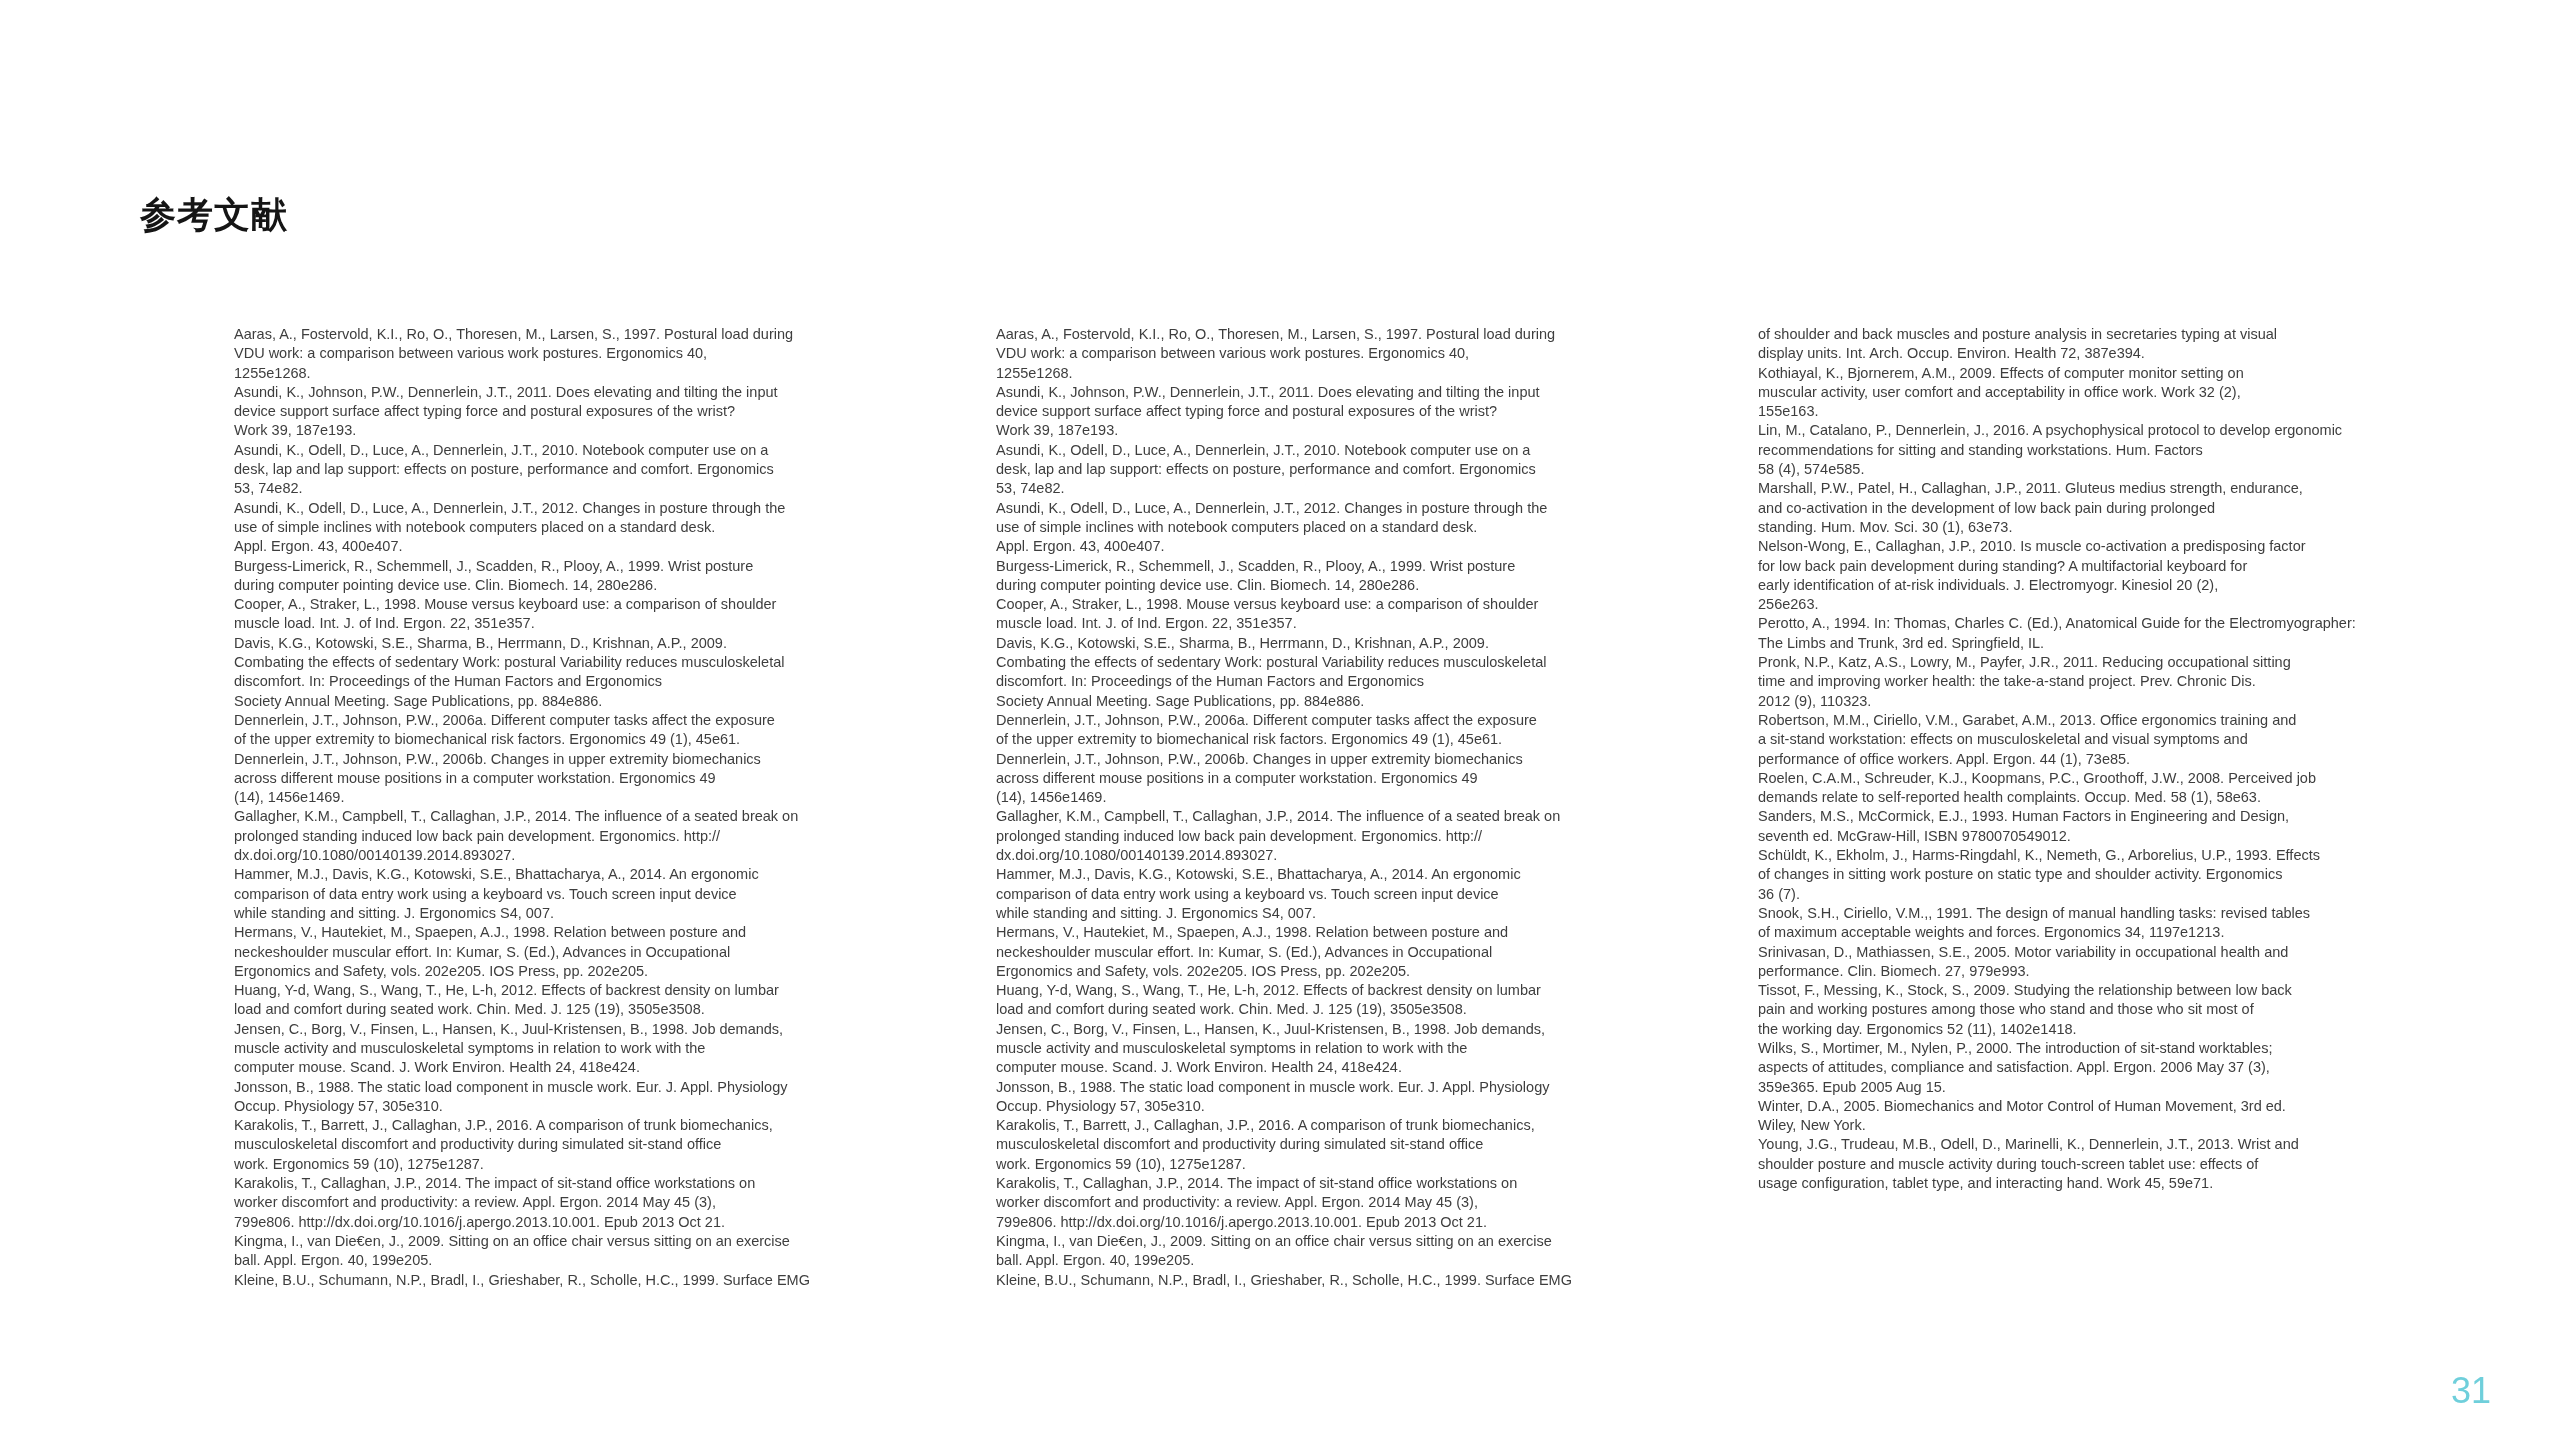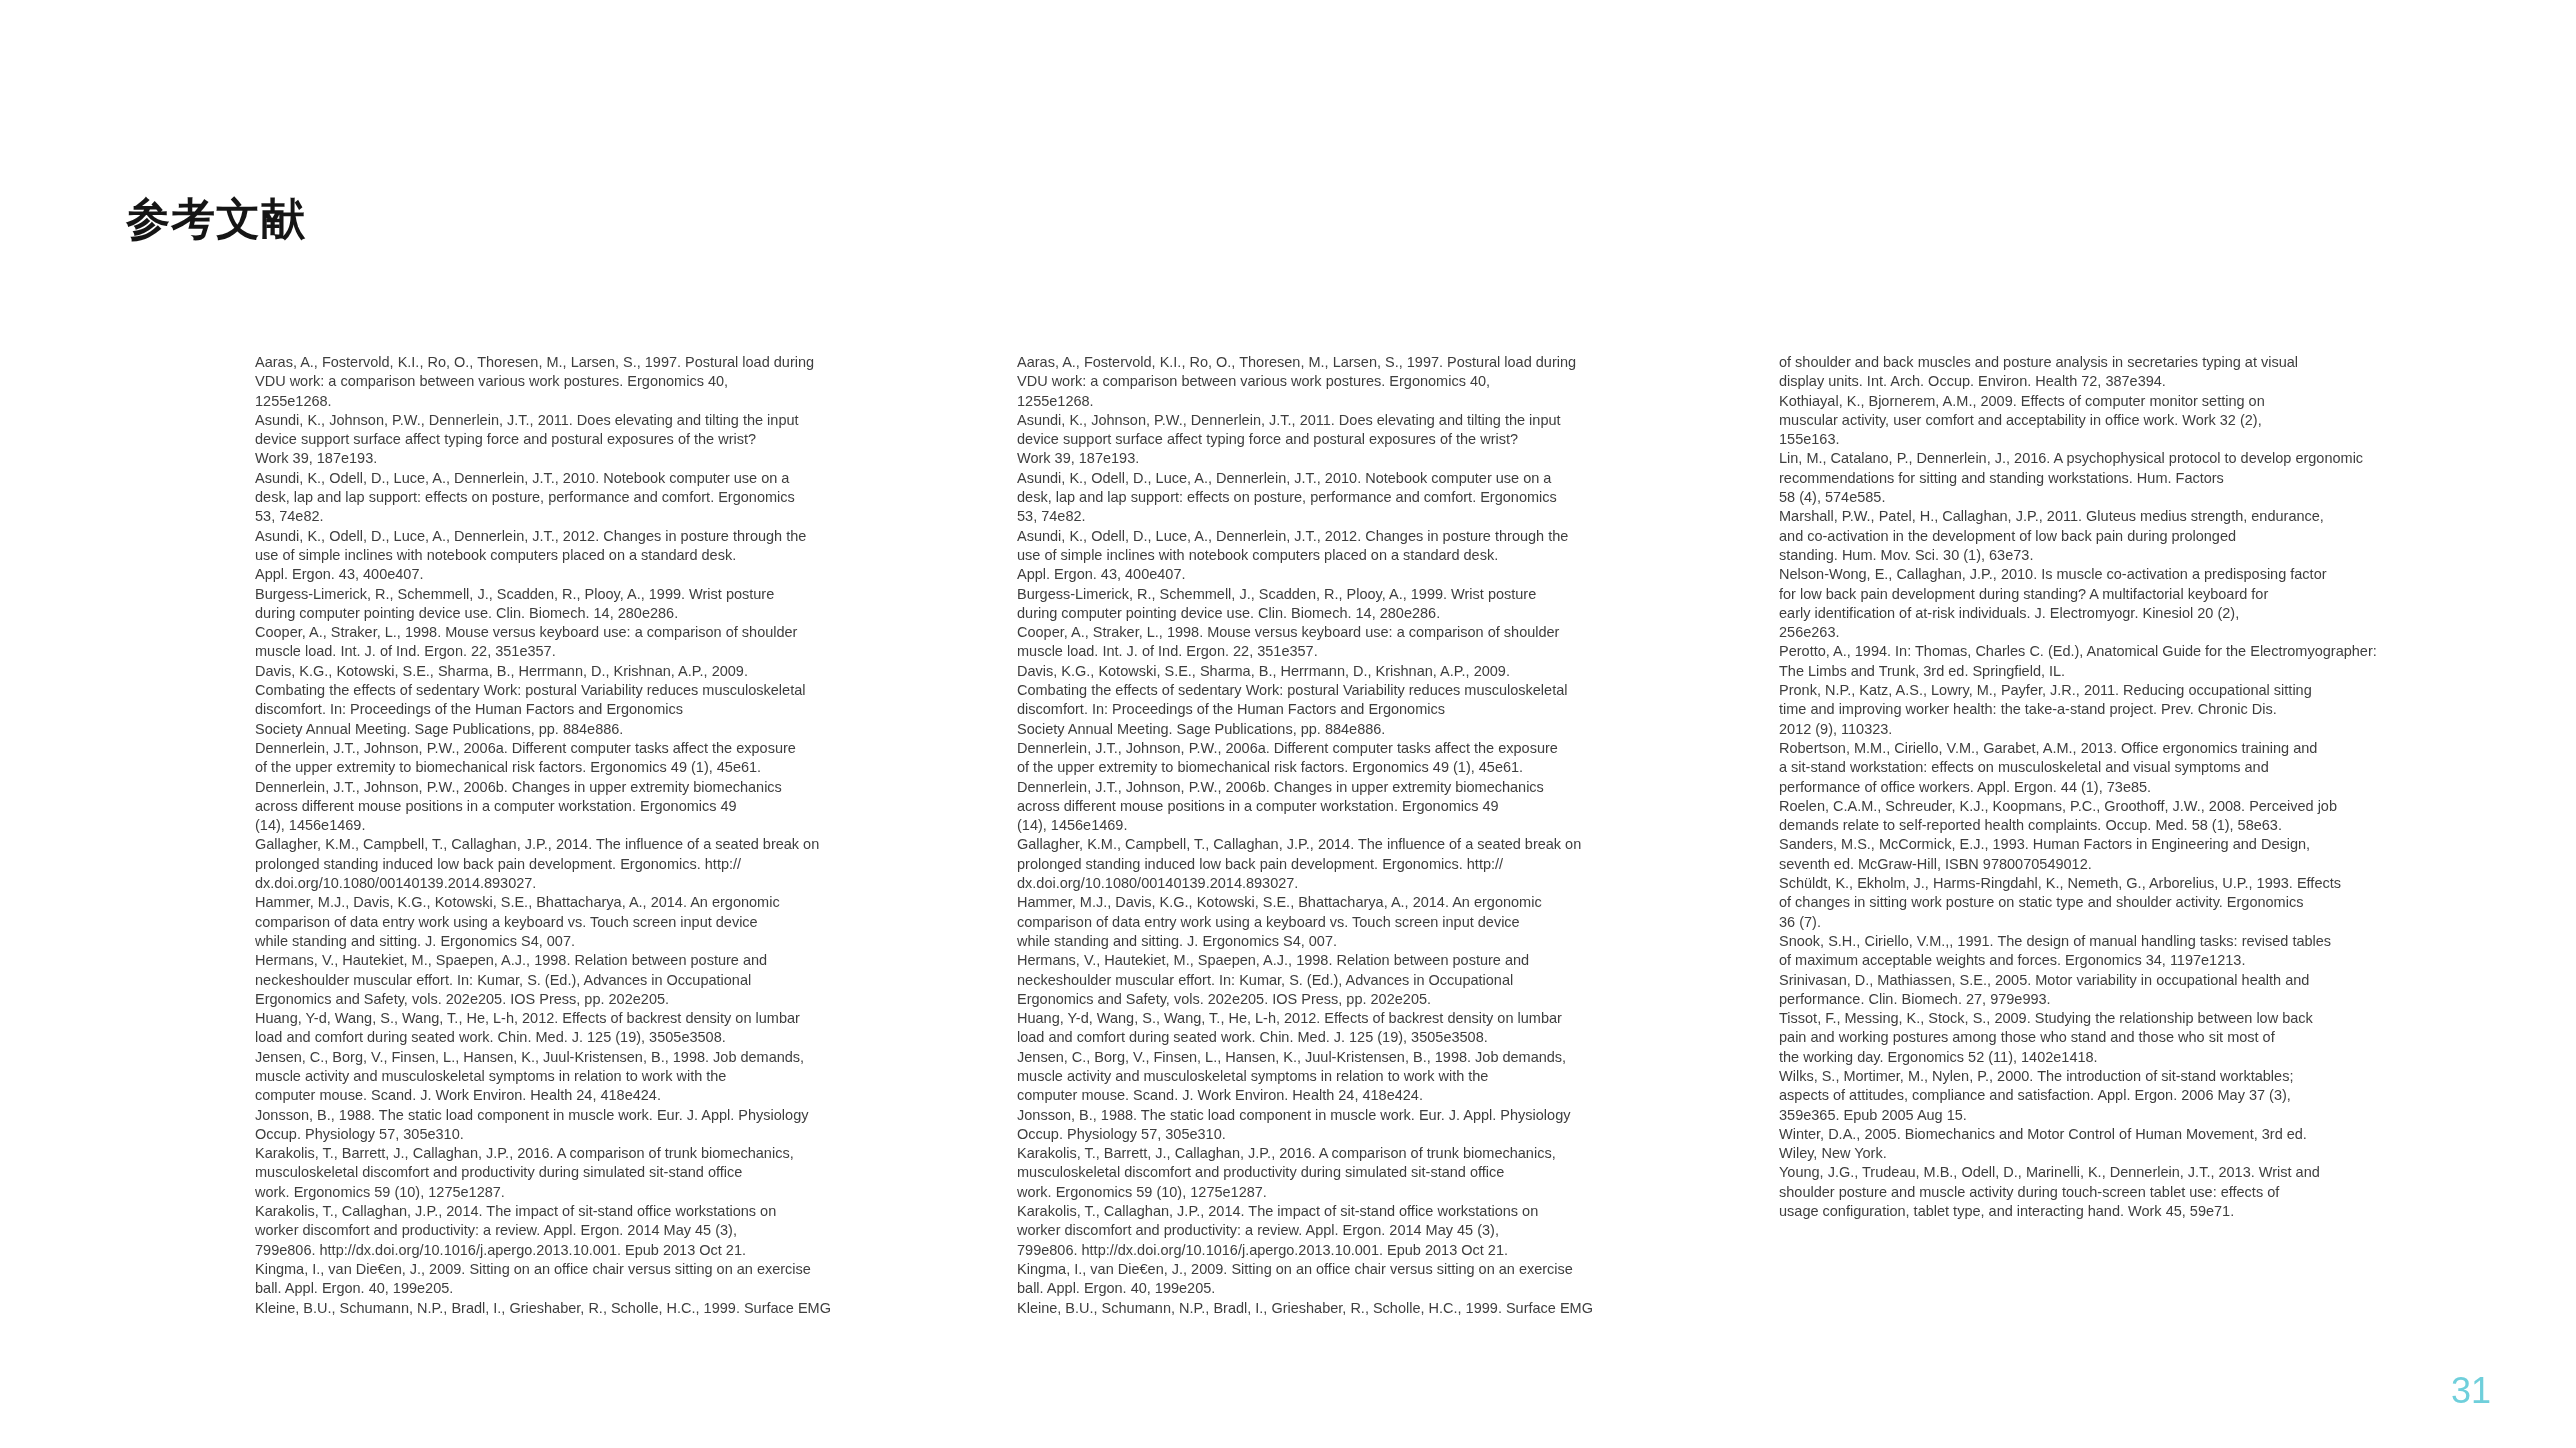--- a/index.html
+++ b/index.html
@@ -10,37 +10,36 @@
   .slide {
     position: relative;
     width: 2576px;
     height: 1449px;
     background: #ffffff;
     overflow: hidden;
     font-family: "Liberation Sans", sans-serif;
   }
   .title {
     position: absolute;
-    left: 126px;
+    left: 140px;
     top: 197px;
     margin: 0;
-    font-size: 44px;
+    font-size: 36px;
     line-height: 1;
     font-weight: bold;
     color: #151515;
     letter-spacing: 1px;
     font-family: "Liberation Sans", sans-serif;
   }
   .columns {
     position: absolute;
-    left: 255px;
+    left: 234px;
     top: 325px;
     display: flex;
     gap: 94px;
-    margin-top: 28px;
   }
   .col {
     width: 668px;
     flex: none;
   }
   .ref-line {
     white-space: nowrap;
     font-size: 14.5px;
     line-height: 19.3px;
     color: #3e3e3e;

